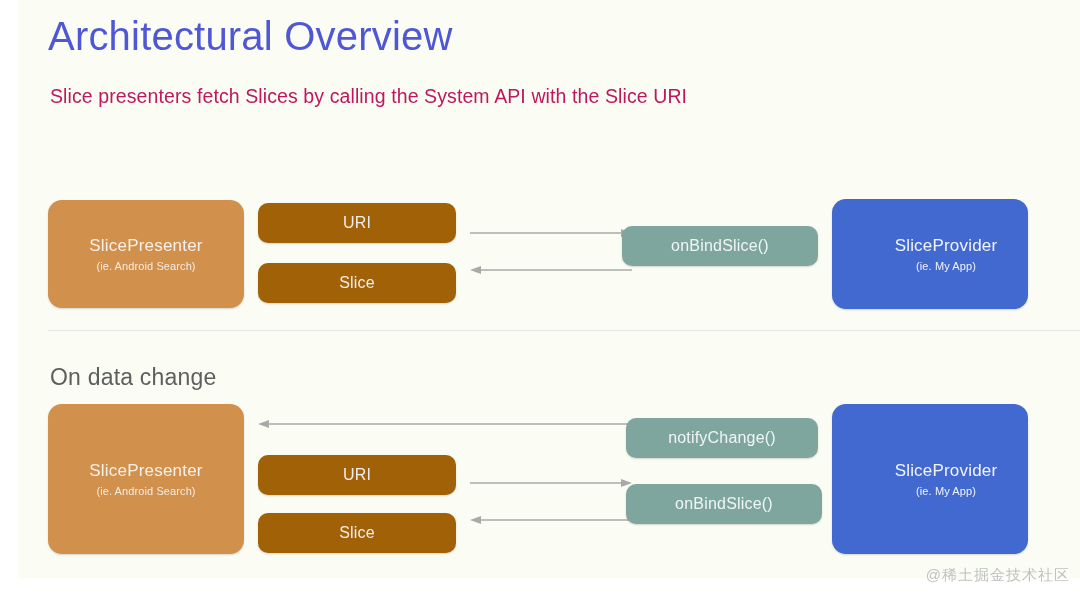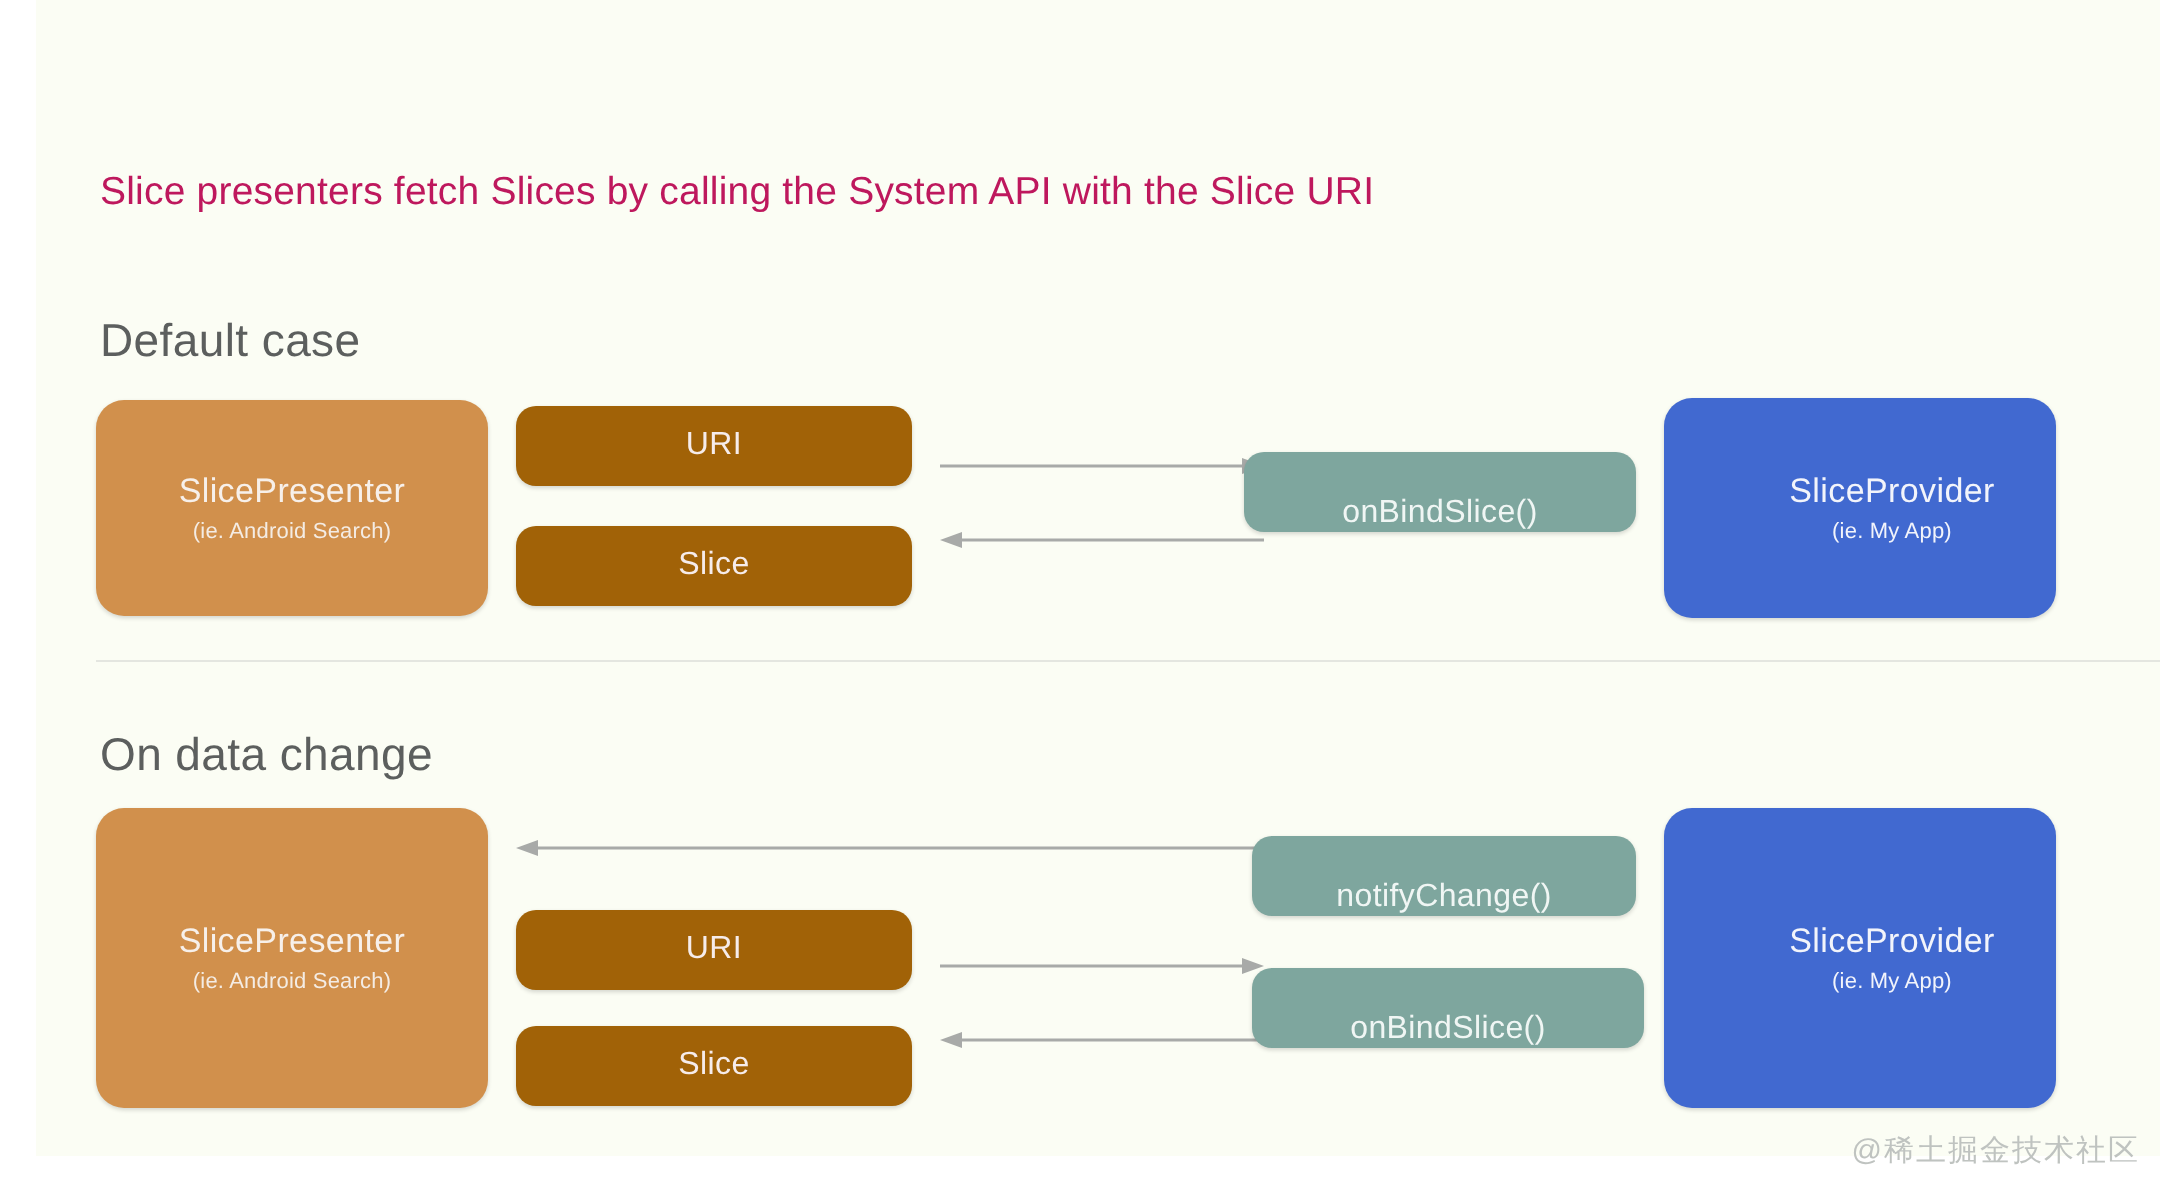--- a/index.html
+++ b/index.html
@@ -100,21 +100,20 @@
 
   .node.pill {
     border-radius: 10px;
     background: #a16207;
   }
   .node.pill .node-title { font-size: 16px; color: #f6eceb; }
 
   .node.teal {
     border-radius: 10px;
     background: #7ea69e;
-    justify-content: flex-end;
   }
   .node.teal .node-title { font-size: 16px; color: #f0f6f4; }
 
   
   .arrow {
     position: absolute;
     height: 12px;
   }
   .arrow svg { display: block; overflow: visible; }
 
@@ -127,23 +126,23 @@
     color: #bfc3c0;
     letter-spacing: 1px;
     white-space: nowrap;
   }
 </style>
 </head>
 <body>
 
 <div class="slide">
 
+  <div class="page-title">Architectural Overview</div>
   <div class="page-subtitle">Slice presenters fetch Slices by calling the System API with the Slice URI</div>
 
-  <div class="section-heading s1">Default case</div>
 
   <div class="node presenter" style="left:30px; top:200px; width:196px; height:108px;">
     <div class="node-title">SlicePresenter</div>
     <div class="node-sub">(ie. Android Search)</div>
   </div>
 
   <div class="node pill" style="left:240px; top:203px; width:198px; height:40px;">
     <div class="node-title">URI</div>
   </div>
 

